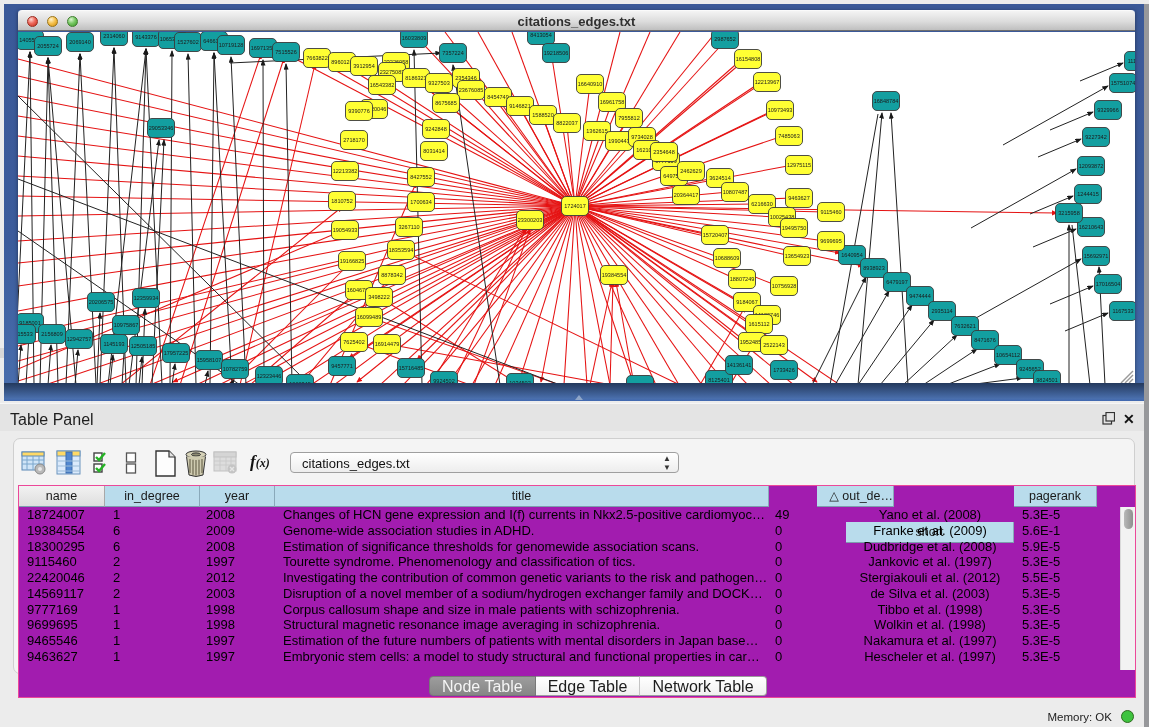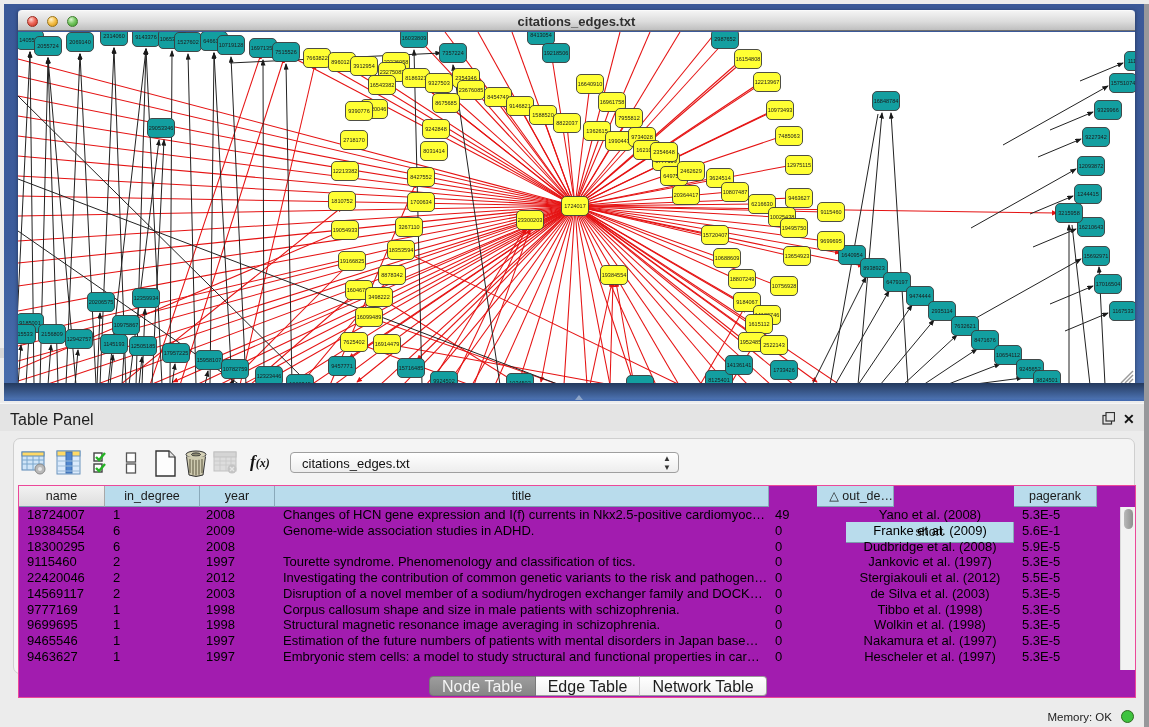--- a/index.html
+++ b/index.html
@@ -927,20 +927,21 @@
               <span class="c2">2009</span>
               <span class="c3">Genome‑wide association studies in ADHD.</span>
               <span class="c4">0</span>
               <span class="c5">Franke et al. (2009)</span>
               <span class="c6">5.6E-1</span>
             </div>
 <div class="trow">
               <span class="c0">18300295</span>
               <span class="c1">6</span>
               <span class="c2">2008</span>
+              <span class="c3">Estimation of significance thresholds for genomewide association scans.</span>
               <span class="c4">0</span>
               <span class="c5">Dudbridge et al. (2008)</span>
               <span class="c6">5.9E-5</span>
             </div>
 <div class="trow">
               <span class="c0">9115460</span>
               <span class="c1">2</span>
               <span class="c2">1997</span>
               <span class="c3">Tourette syndrome. Phenomenology and classification of tics.</span>
               <span class="c4">0</span>

